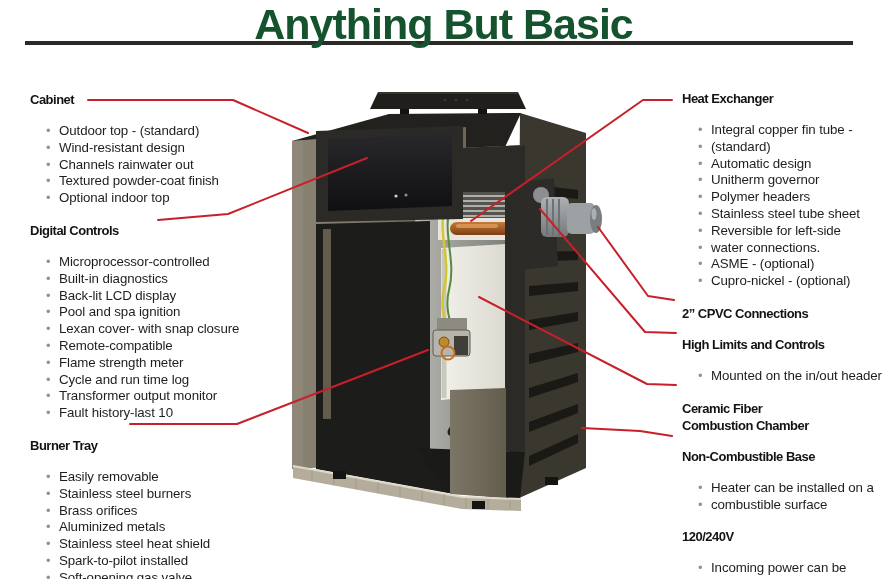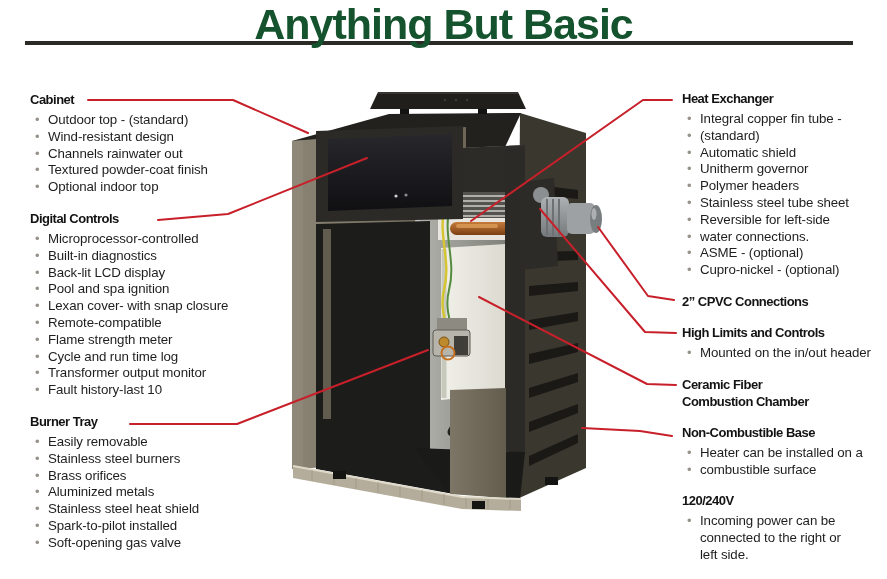--- a/index.html
+++ b/index.html
@@ -21,21 +21,21 @@
   
   .col{position:absolute;}
   #left-col{left:30px;top:91px;width:252px;}
   #right-col{left:682px;top:90px;width:202px;}
   .section{margin:0 0 14px 0;}
   .heading{
     margin:0 0 3px 0;
     font-size:13px;font-weight:bold;letter-spacing:-0.5px;
     color:#131313;line-height:17px;white-space:pre;
   }
-  .section ul{list-style:none;margin:4px;padding:0;}
+  .section ul{list-style:none;margin:15px;padding:0;}
   .section li{
     position:relative;padding-left:14px;
     font-size:13.3px;line-height:16.8px;letter-spacing:-0.1px;
     color:#1e1e1e;white-space:pre;
   }
   .section li.wrap{white-space:normal;width:152px;}
   .section li::before{
     content:"\2022";position:absolute;left:1px;top:0;
     color:#97938a;font-size:13px;
   }
@@ -250,21 +250,21 @@
         <li>Soft-opening gas valve</li>
       </ul>
     </div>
   </div>
 <div id="right-col" class="col">
     <div class="section">
       <h3 class="heading">Heat Exchanger</h3>
       <ul>
         <li>Integral copper fin tube -</li>
         <li>(standard)</li>
-        <li>Automatic shield</li>
+        <li>Automatic design</li>
         <li>Unitherm governor</li>
         <li>Polymer headers</li>
         <li>Stainless steel tube sheet</li>
         <li>Reversible for left-side</li>
         <li>water connections.</li>
         <li>ASME - (optional)</li>
         <li>Cupro-nickel - (optional)</li>
       </ul>
     </div>
     <div class="section">

